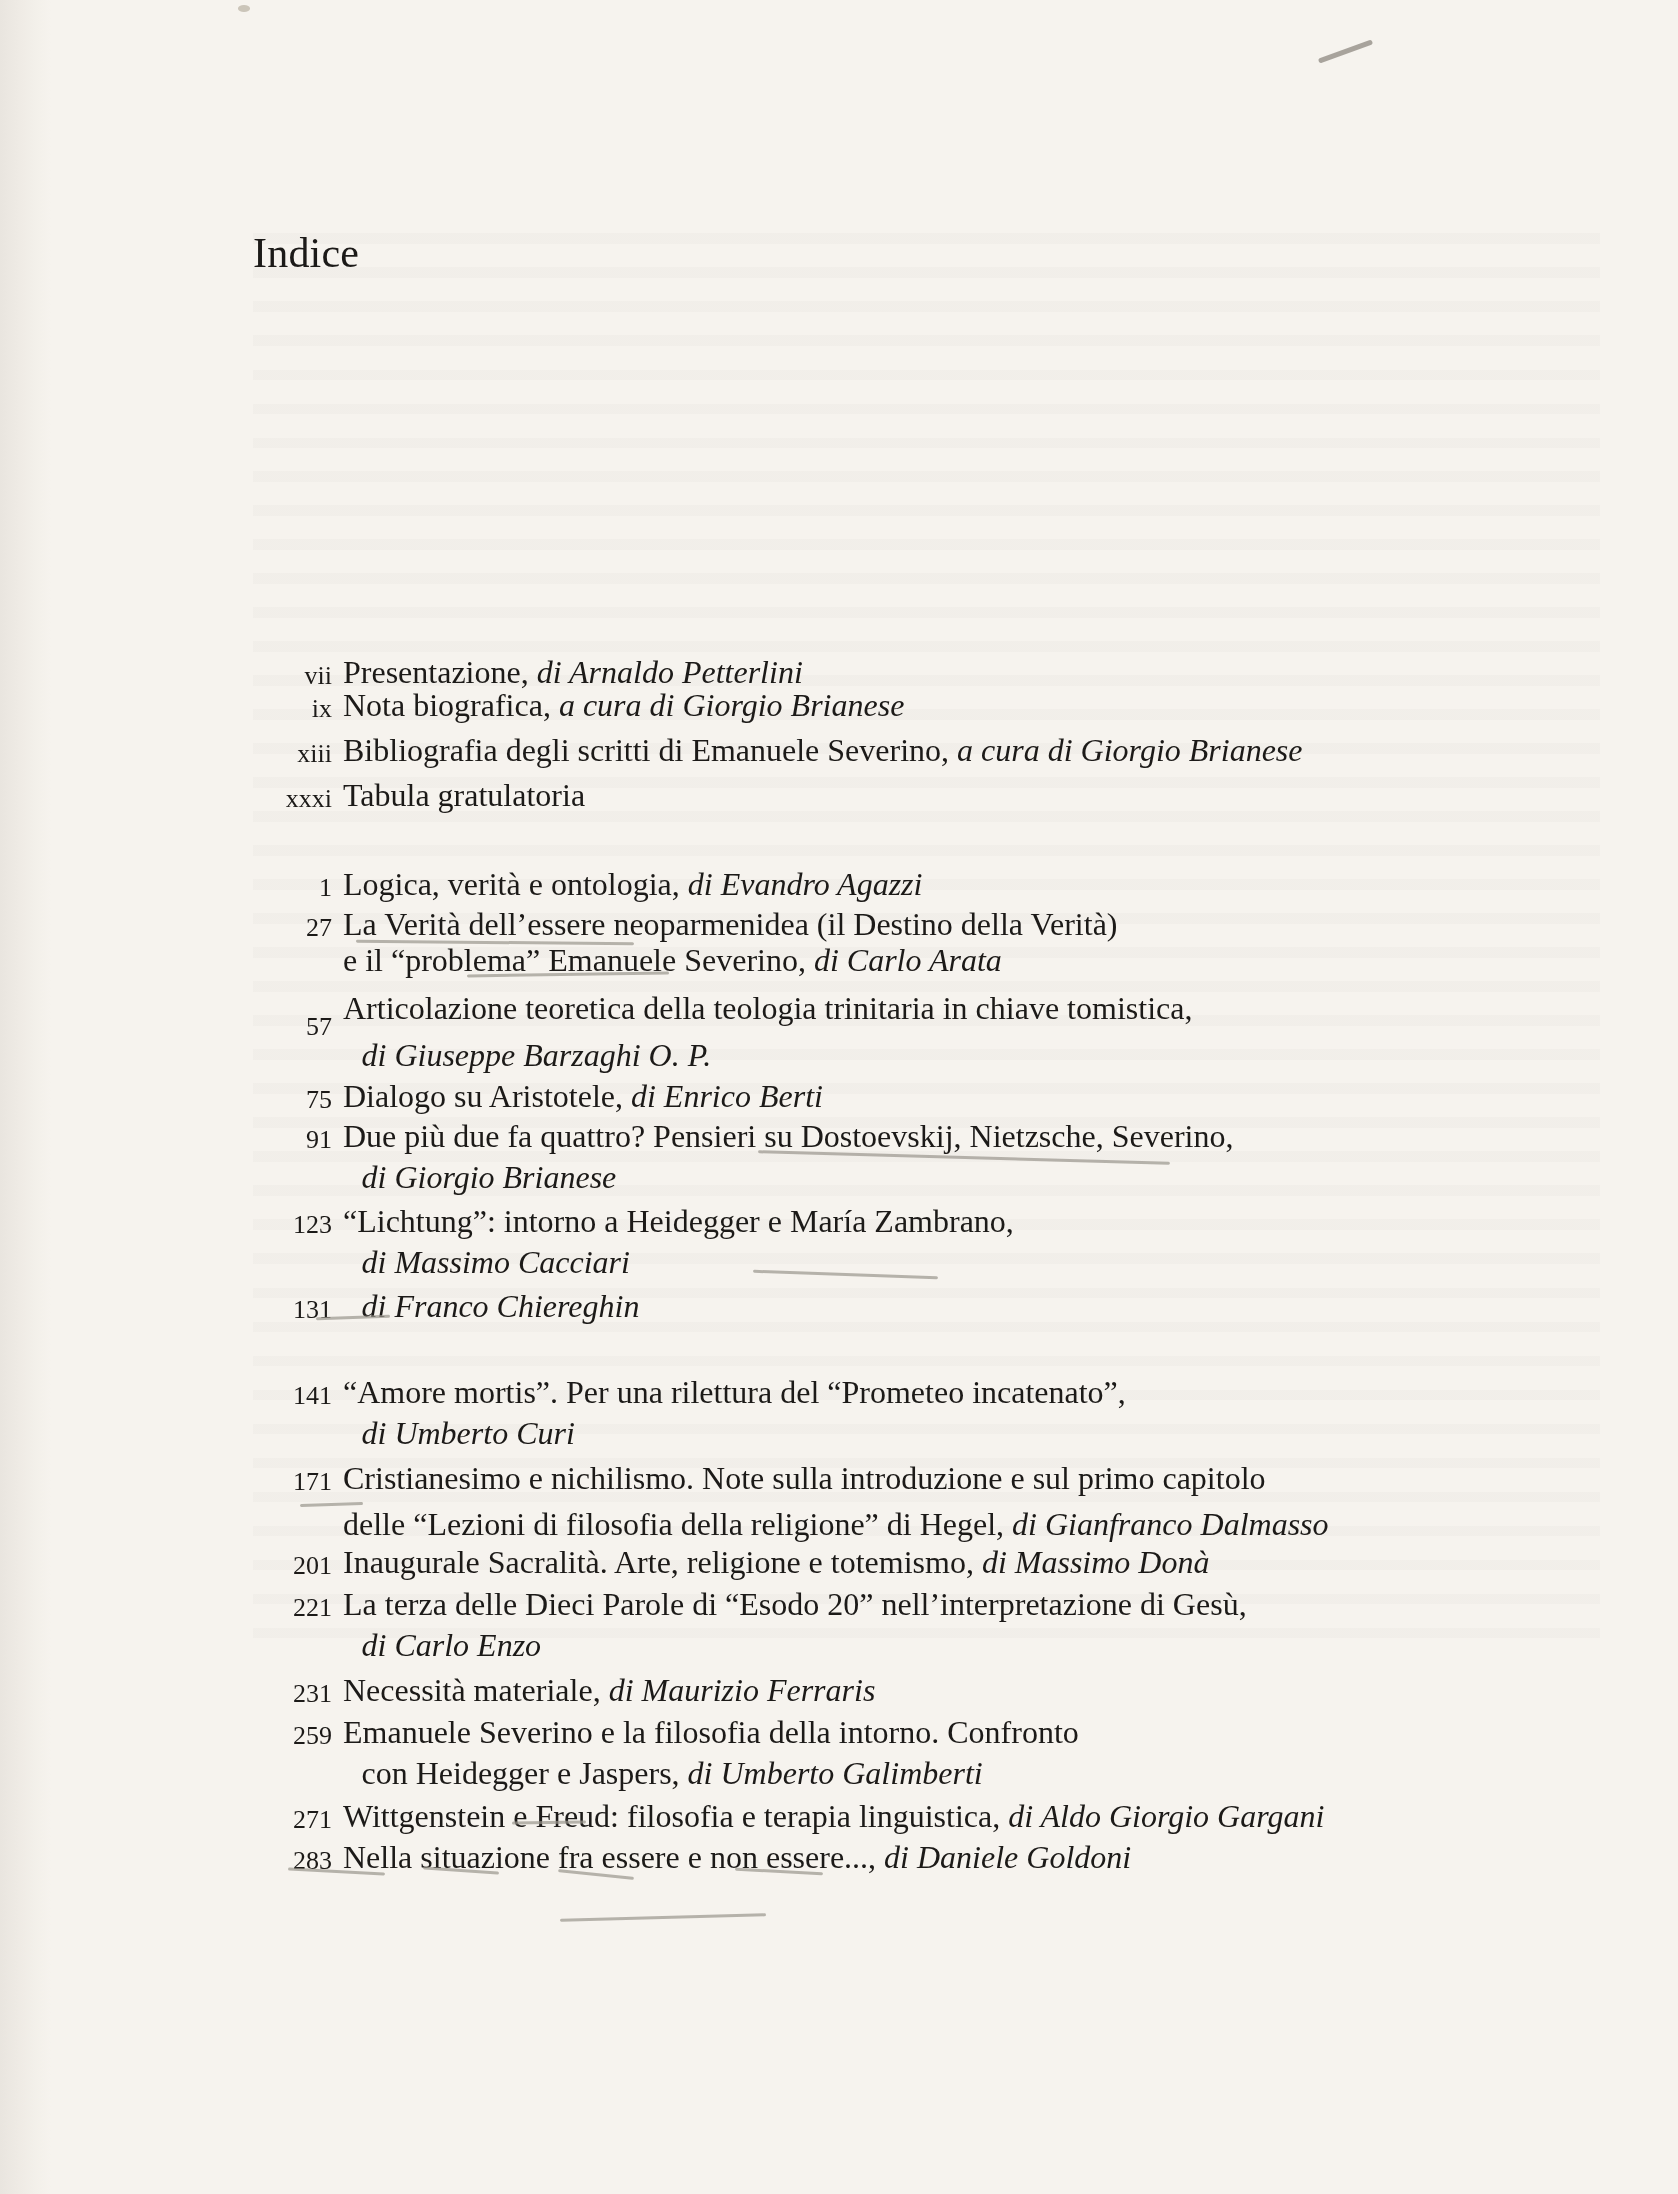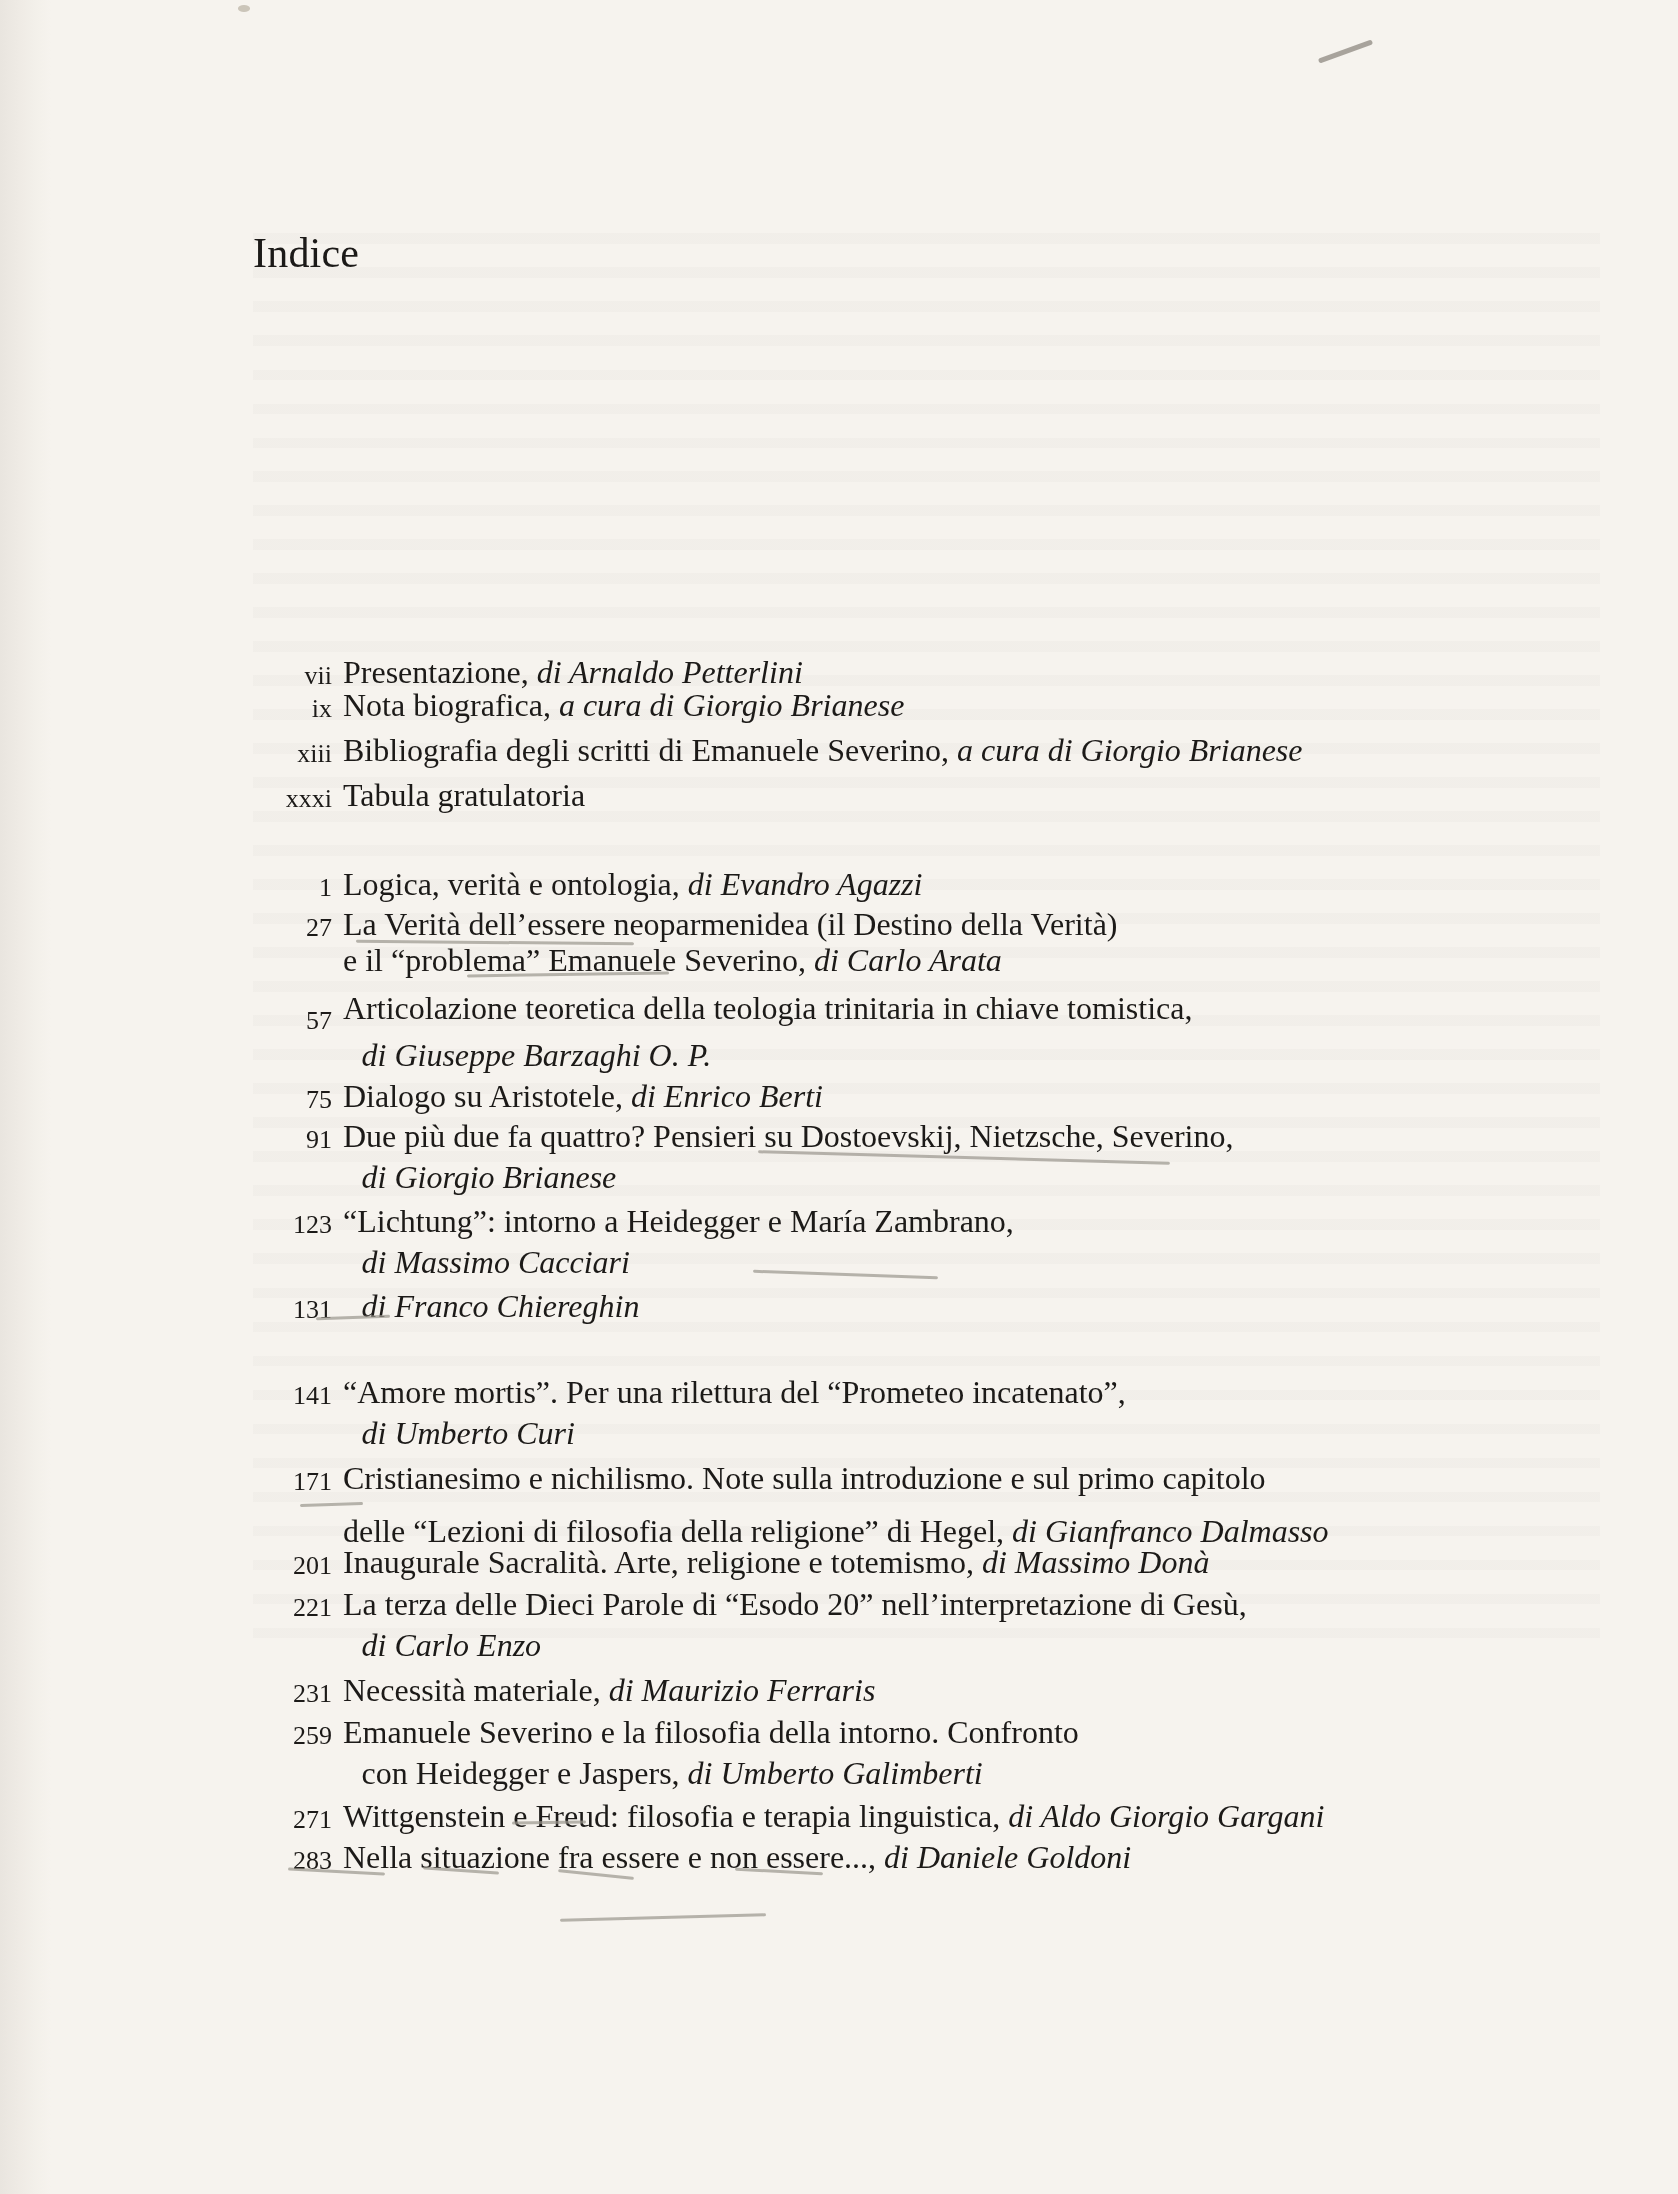--- a/index.html
+++ b/index.html
@@ -137,21 +137,21 @@
 
   <div class="entry" style="top:907px">
     <span class="num" style="top:5.9px">27</span>
     <span class="lines">
       <span class="line">La Verità dell’essere neoparmenidea (il Destino della Verità)</span>
       <span class="line" style="margin-top:1px"><span>e il “problema” Emanuele Severino, </span><span class="author">di Carlo Arata</span></span>
     </span>
   </div>
 
   <div class="entry" style="top:991px">
-    <span class="num" style="top:15px">57</span>
+    <span class="num" style="top:21px">57</span>
     <span class="lines">
       <span class="line">Articolazione teoretica della teologia trinitaria in chiave tomistica,</span>
       <span class="line indent author" style="margin-top:12px">di Giuseppe Barzaghi O. P.</span>
     </span>
   </div>
 
   <div class="entry" style="top:1079px">
     <span class="num" style="top:5.9px">75</span>
     <span class="lines">
         <span class="line"><span>Dialogo su Aristotele, </span><span class="author">di Enrico Berti</span></span>
@@ -186,21 +186,21 @@
     <span class="lines">
       <span class="line">“Amore mortis”. Per una rilettura del “Prometeo incatenato”,</span>
       <span class="line indent author" style="margin-top:5.9px">di Umberto Curi</span>
     </span>
   </div>
 
   <div class="entry" style="top:1461px">
     <span class="num" style="top:5.9px">171</span>
     <span class="lines">
       <span class="line">Cristianesimo e nichilismo. Note sulla introduzione e sul primo capitolo</span>
-      <span class="line" style="margin-top:18px"><span>delle “Lezioni di filosofia della religione” di Hegel, </span><span class="author">di Gianfranco Dalmasso</span></span>
+      <span class="line" style="margin-top:11px"><span>delle “Lezioni di filosofia della religione” di Hegel, </span><span class="author">di Gianfranco Dalmasso</span></span>
     </span>
   </div>
 
   <div class="entry" style="top:1545px">
     <span class="num" style="top:5.9px">201</span>
     <span class="lines">
         <span class="line"><span>Inaugurale Sacralità. Arte, religione e totemismo, </span><span class="author">di Massimo Donà</span></span>
       </span>
   </div>
 

